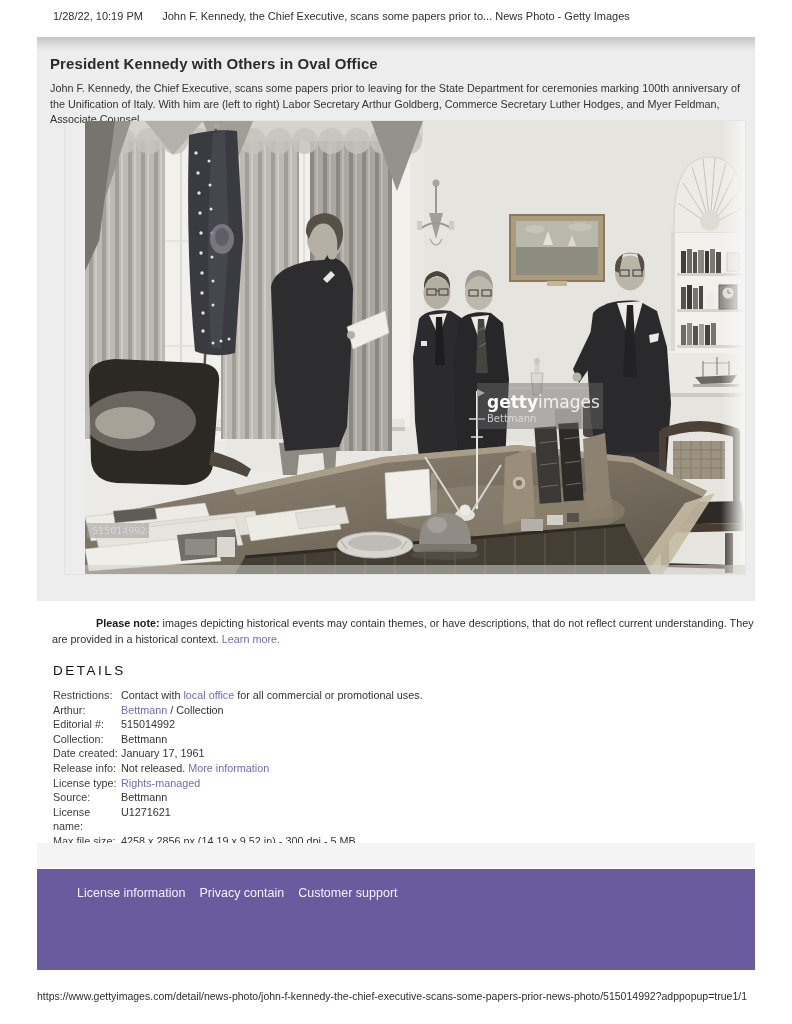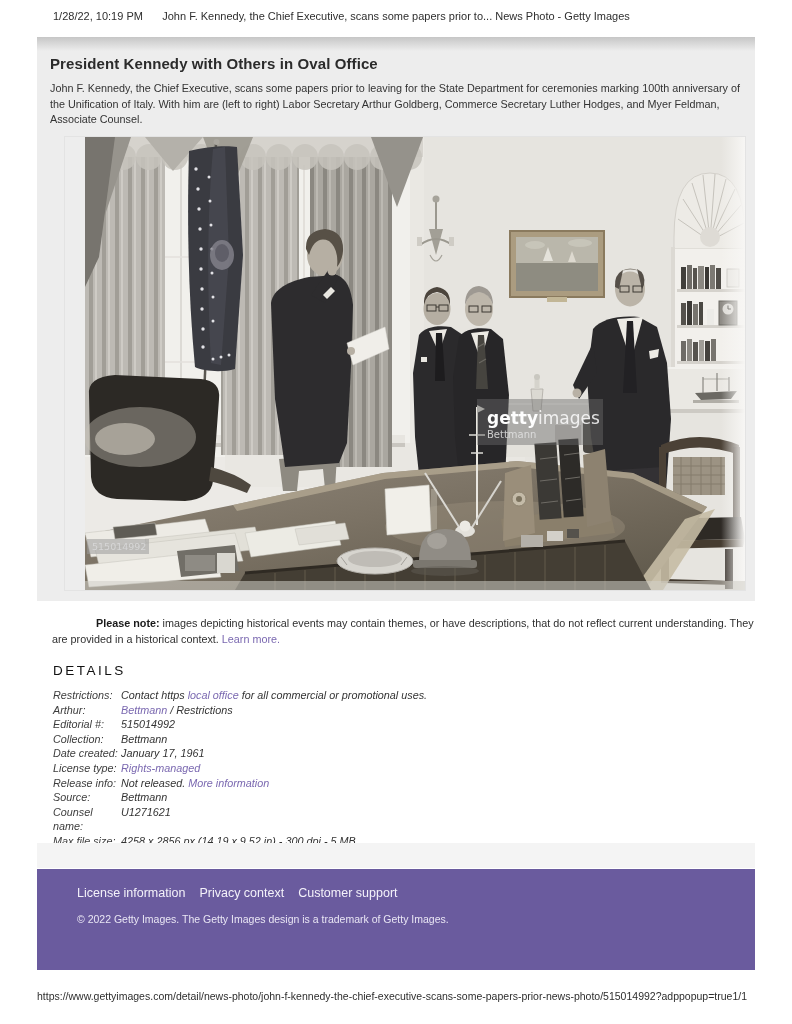--- a/index.html
+++ b/index.html
@@ -31,42 +31,42 @@
     background:linear-gradient(#c6c6c6, var(--card-bg) 14px, var(--card-bg));
     box-sizing:border-box;padding:18px 14px 0 13px;
   }
   .photo-title{
     margin:0;font-size:15px;font-weight:600;color:#2b2b2b;letter-spacing:.1px;
   }
   .photo-desc{
     margin:9px 0 0 0;font-size:10.8px;line-height:1.45;color:#333;width:696px;
   }
   .photo{
-    position:absolute;left:28px;top:100px;width:660px;height:453px;
+    position:absolute;left:28px;top:84px;width:660px;height:453px;
     box-shadow:0 0 0 1px rgba(0,0,0,0.04);
     padding-left:20px;
   }
   .photo svg{display:block;}
   
   .notice{
     position:absolute;left:52px;top:615px;width:702px;margin:0;
     font-size:10.8px;line-height:1.5;color:#2f2f2f;
   }
   .notice b{color:#1a1a1a;padding-left:44px;}
   a.link{color:var(--link);text-decoration:none;cursor:pointer;}
   
   .details-heading{
     position:absolute;left:53px;top:663px;margin:0;
     font-size:13.5px;font-weight:500;letter-spacing:2.5px;color:#111;
   }
   .details-table{
     position:absolute;left:53px;top:688px;width:660px;
     font-size:10.8px;color:#333;
   }
-  .drow{display:flex;line-height:14.6px;font-style:italic;}
+  .drow{display:flex;line-height:14.6px;}
   .dlabel{width:68px;flex:0 0 68px;color:#3d3d3d;}
   .dvalue{color:#333;}
   
   .prefooter{
     position:absolute;left:37px;top:843px;width:718px;height:25px;background:#f4f4f4;
   }
   .site-footer{
     position:absolute;left:37px;top:869px;width:718px;height:101px;
     background:var(--footer-bg);box-sizing:border-box;padding:17px 0 0 40px;
   }
@@ -423,66 +423,65 @@
     </svg>
   </div>
 </div>
 
 <p class="notice"><b>Please note:</b><span> images depicting historical events may contain themes, or have descriptions, that do not reflect current understanding. They are provided in a historical context. </span><a class="link">Learn more.</a></p>
 
 <h2 class="details-heading">DETAILS</h2>
 <div class="details-table" id="details-rows">
     <div class="drow">
       <span class="dlabel">Restrictions:</span>
-      <span class="dvalue"><span>Contact https </span><a class="link">local office</a><span> for all commercial or promotional uses.</span></span>
+      <span class="dvalue"><span>Contact with </span><a class="link">local office</a><span> for all commercial or promotional uses.</span></span>
     </div>
     <div class="drow">
       <span class="dlabel">Arthur:</span>
-      <span class="dvalue"><a class="link">Bettmann</a><span> / Restrictions</span></span>
+      <span class="dvalue"><a class="link">Bettmann</a><span> / Collection</span></span>
     </div>
     <div class="drow">
       <span class="dlabel">Editorial #:</span>
       <span class="dvalue"><span>515014992</span></span>
     </div>
     <div class="drow">
       <span class="dlabel">Collection:</span>
       <span class="dvalue"><span>Bettmann</span></span>
     </div>
     <div class="drow">
       <span class="dlabel">Date created:</span>
       <span class="dvalue"><span>January 17, 1961</span></span>
     </div>
     <div class="drow">
+      <span class="dlabel">Release info:</span>
+      <span class="dvalue"><span>Not released. </span><a class="link">More information</a></span>
+    </div>
+    <div class="drow">
       <span class="dlabel">License type:</span>
       <span class="dvalue"><a class="link">Rights-managed</a></span>
     </div>
     <div class="drow">
-      <span class="dlabel">Release info:</span>
-      <span class="dvalue"><span>Not released. </span><a class="link">More information</a></span>
-    </div>
-    <div class="drow">
       <span class="dlabel">Source:</span>
       <span class="dvalue"><span>Bettmann</span></span>
     </div>
     <div class="drow">
-      <span class="dlabel">Counsel name:</span>
+      <span class="dlabel">License name:</span>
       <span class="dvalue"><span>U1271621</span></span>
     </div>
     <div class="drow">
       <span class="dlabel">Max file size:</span>
       <span class="dvalue"><span>4258 x 2856 px (14.19 x 9.52 in) - 300 dpi - 5 MB</span></span>
     </div>
   </div>
 
 <div class="prefooter"></div>
 <footer class="site-footer">
   <nav class="footer-links" id="footer-links">
       <a>License information</a>
-      <a>Privacy context</a>
+      <a>Privacy contain</a>
       <a>Customer support</a>
     </nav>
-  <p class="copyright">© 2022 Getty Images. The Getty Images design is a trademark of Getty Images.</p>
 </footer>
 
 <div class="print-footer">
   <span>https://www.gettyimages.com/detail/news-photo/john-f-kennedy-the-chief-executive-scans-some-papers-prior-news-photo/515014992?adppopup=true</span>
   <span>1/1</span>
 </div>
 
 </body></html>

